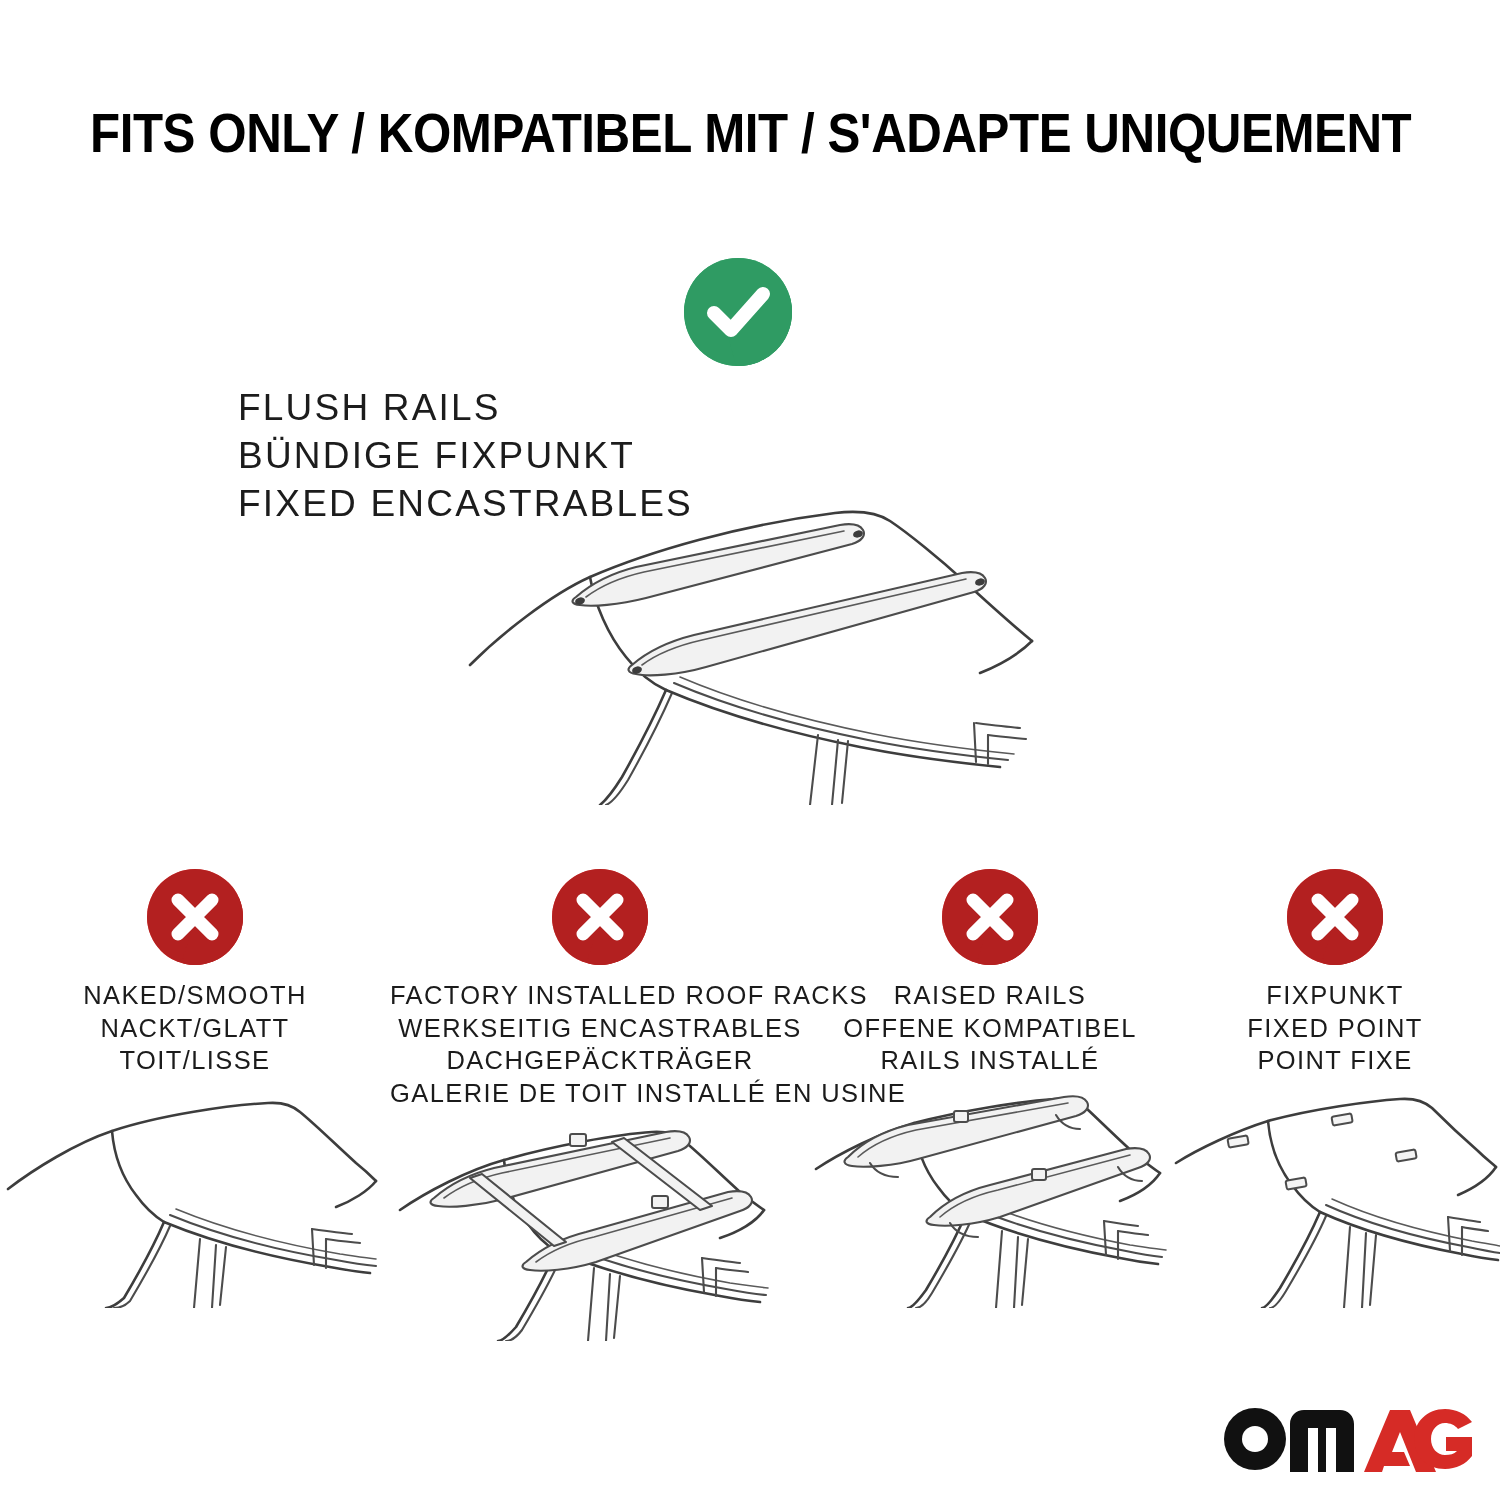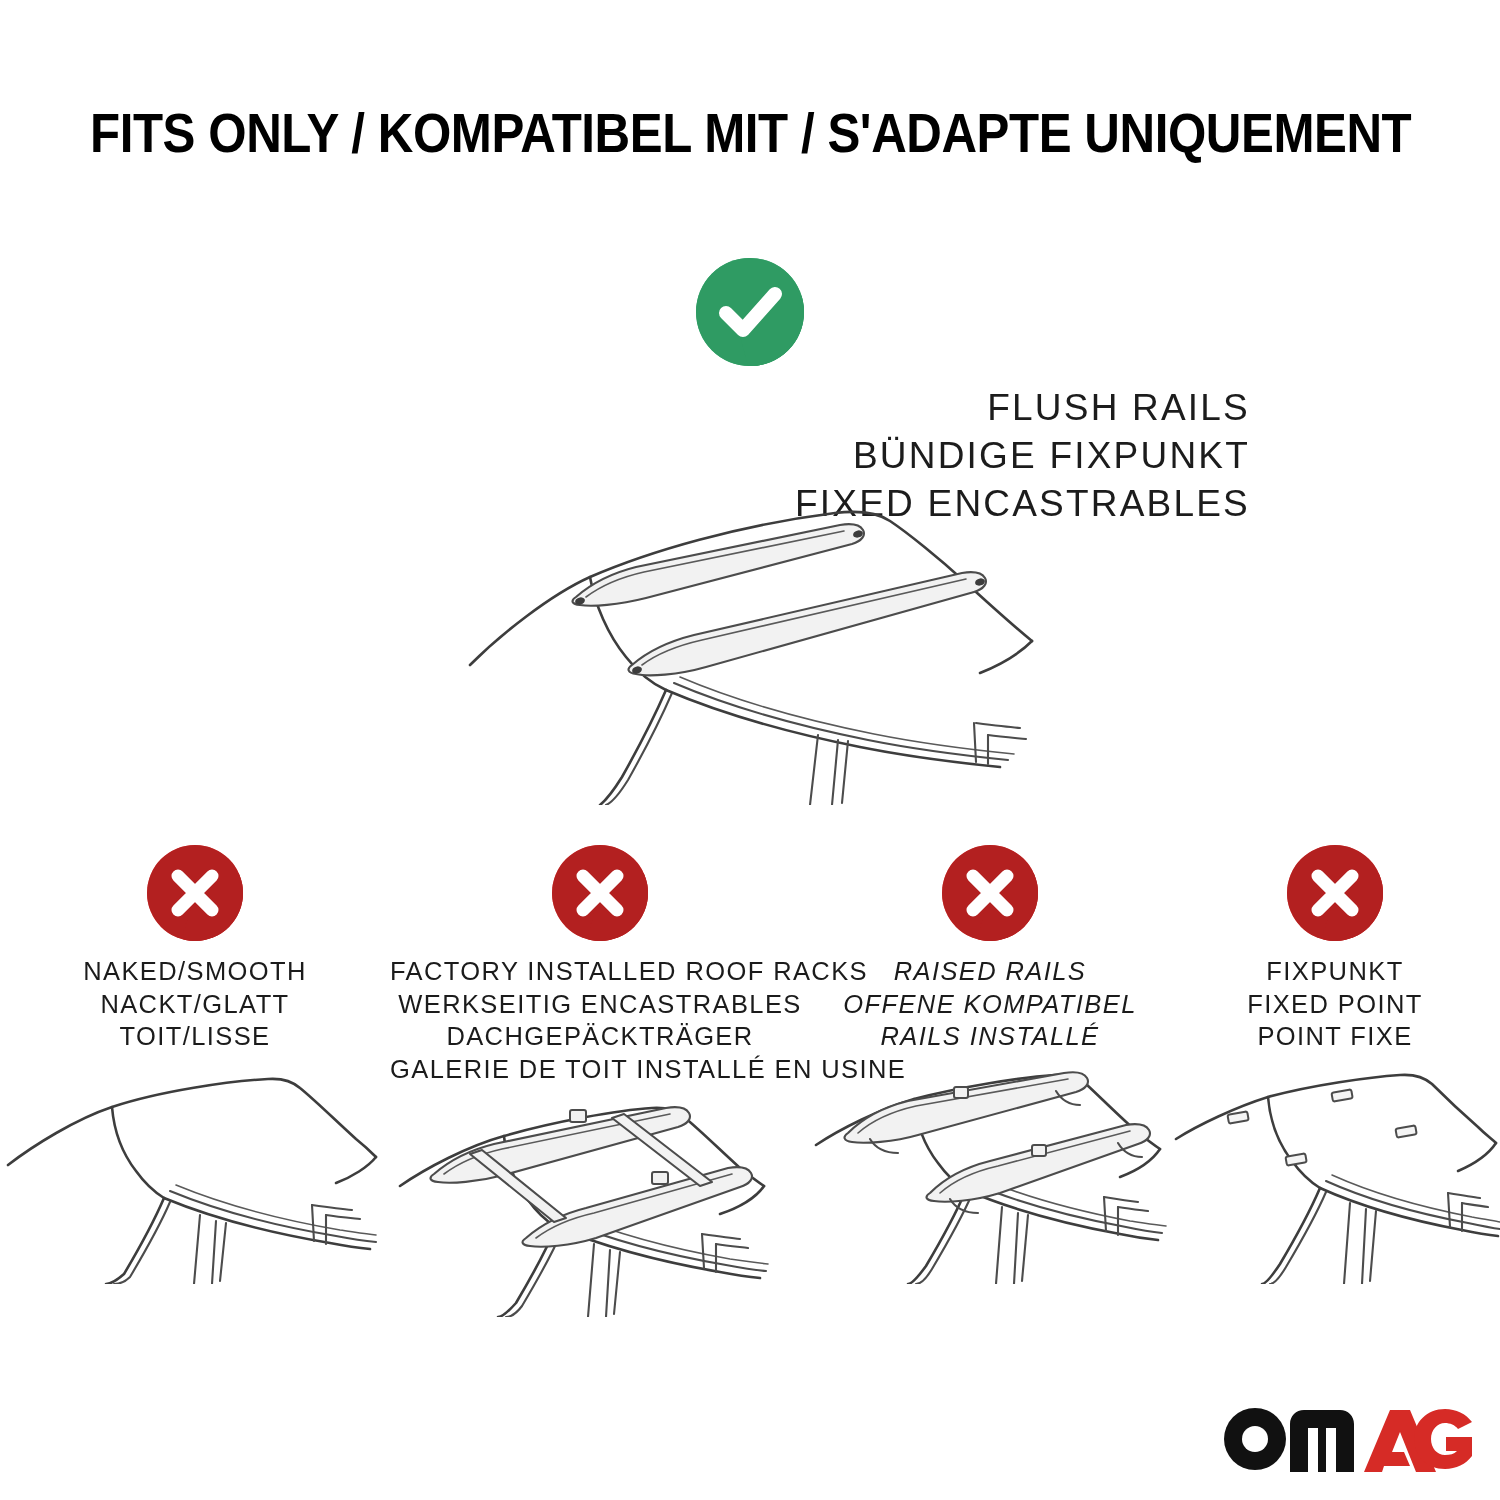--- a/index.html
+++ b/index.html
@@ -31,24 +31,24 @@
     transform: scaleX(0.88);
     transform-origin: center center;
     white-space: nowrap;
     line-height: 1.05;
     color: #000000;
   }
 
   
   #compatible-block {
     position: absolute;
-    left: 250px;
+    left: 238px;
     top: 258px;
     width: 1000px;
-    text-align: right;
+    text-align: left;
   }
   .badge {
     position: relative;
     width: 108px;
     height: 108px;
     margin: 0 auto;
     border-radius: 50%;
     overflow: hidden;
   }
   .badge.ok  { background: #3aae73; }
@@ -82,32 +82,32 @@
     left: 440px;
     top: 485px;
     width: 620px;
     height: 320px;
   }
 
   
   #incompatible-row {
     position: absolute;
     left: 0;
-    top: 845px;
+    top: 869px;
     width: 1500px;
     display: flex;
     align-items: flex-start;
   }
   .incompat-col {
     position: relative;
     text-align: center;
   }
   .col-0 { width: 390px; }
   .col-1 { width: 420px; }
-  .col-2 { width: 360px; font-style: italic; }
+  .col-2 { width: 360px; }
   .col-3 { width: 330px; }
 
   .incompat-col .badge { width: 96px; height: 96px; }
 
   .incompat-label {
     margin-top: 14px;
     font-size: 25.5px;
     letter-spacing: 1.4px;
     line-height: 1.28;
     color: #1b1b1b;

